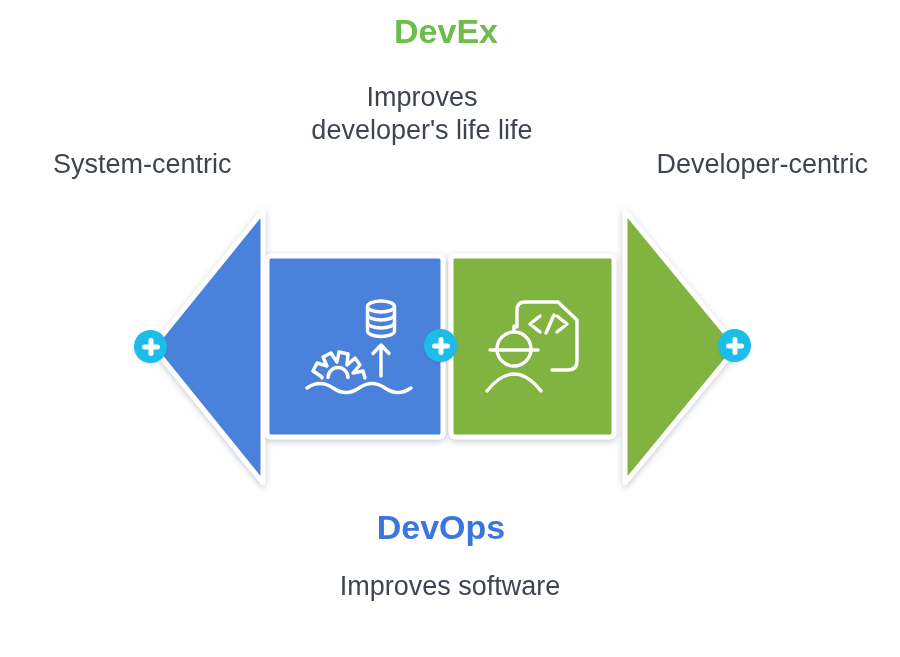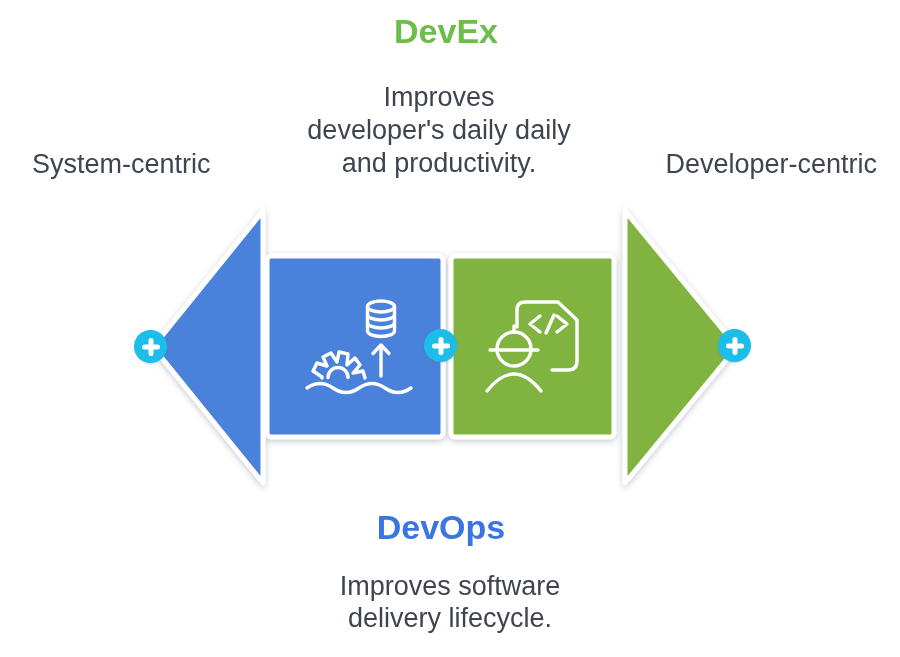--- a/index.html
+++ b/index.html
@@ -23,32 +23,32 @@
   .devops-title { left: 441px; top: 507px; color: var(--devops-blue, #3b76e0); }
   .desc {
     position: absolute;
     transform: translateX(-50%);
     text-align: center;
     font-size: 27px;
     line-height: 33px;
     color: var(--text-dark, #3e4550);
     white-space: nowrap;
   }
-  .devex-desc { left: 439px; top: 81px; }
+  .devex-desc { left: 422px; top: 81px; }
   .devops-desc { left: 450px; top: 570px; line-height: 32px; }
   .side-label {
     position: absolute;
     top: 148px;
     font-size: 27px;
     line-height: 33px;
     color: var(--text-dark, #3e4550);
     white-space: nowrap;
   }
-  .side-label.left { left: 32px; }
-  .side-label.right { right: 23px; }
+  .side-label.left { left: 53px; }
+  .side-label.right { right: 32px; }
 
   svg.flow { position: absolute; left: 0; top: 0; }
   .shape { stroke: #ffffff; stroke-width: 5; stroke-linejoin: round; }
   .shape-blue { fill: var(--arrow-blue, #4a81db); }
   .shape-green { fill: var(--arrow-green, #80b33f); }
   .icon-stroke {
     fill: none;
     stroke: #ffffff;
     stroke-width: 3.4;
     stroke-linecap: round;
@@ -80,22 +80,21 @@
 </style>
 </head>
 <body>
 
 <div class="canvas">
 
   <div class="big-title devex-title">DevEx</div>
 
   <div class="desc devex-desc">
     <div>Improves</div>
-    <div>developer's daily daily</div>
-    <div>and productivity.</div>
+    <div>developer's life life</div>
   </div>
 
   <div class="side-label left">System-centric</div>
   <div class="side-label right">Developer-centric</div>
 
   <svg class="flow" width="900" height="657" viewBox="0 0 900 657">
     <defs>
       <filter id="softshadow" x="-15%" y="-15%" width="130%" height="130%">
         <feDropShadow dx="0" dy="2" stdDeviation="3" flood-color="#7d8a99" flood-opacity="0.45"></feDropShadow>
       </filter>
@@ -136,16 +135,15 @@
     <span class="plus-glyph"></span>
   </div>
   <div class="plus-badge badge-right">
     <span class="plus-glyph"></span>
   </div>
 
   <div class="big-title devops-title">DevOps</div>
 
   <div class="desc devops-desc">
     <div>Improves software</div>
-    <div>delivery lifecycle.</div>
   </div>
 
 </div>
 
 </body></html>

